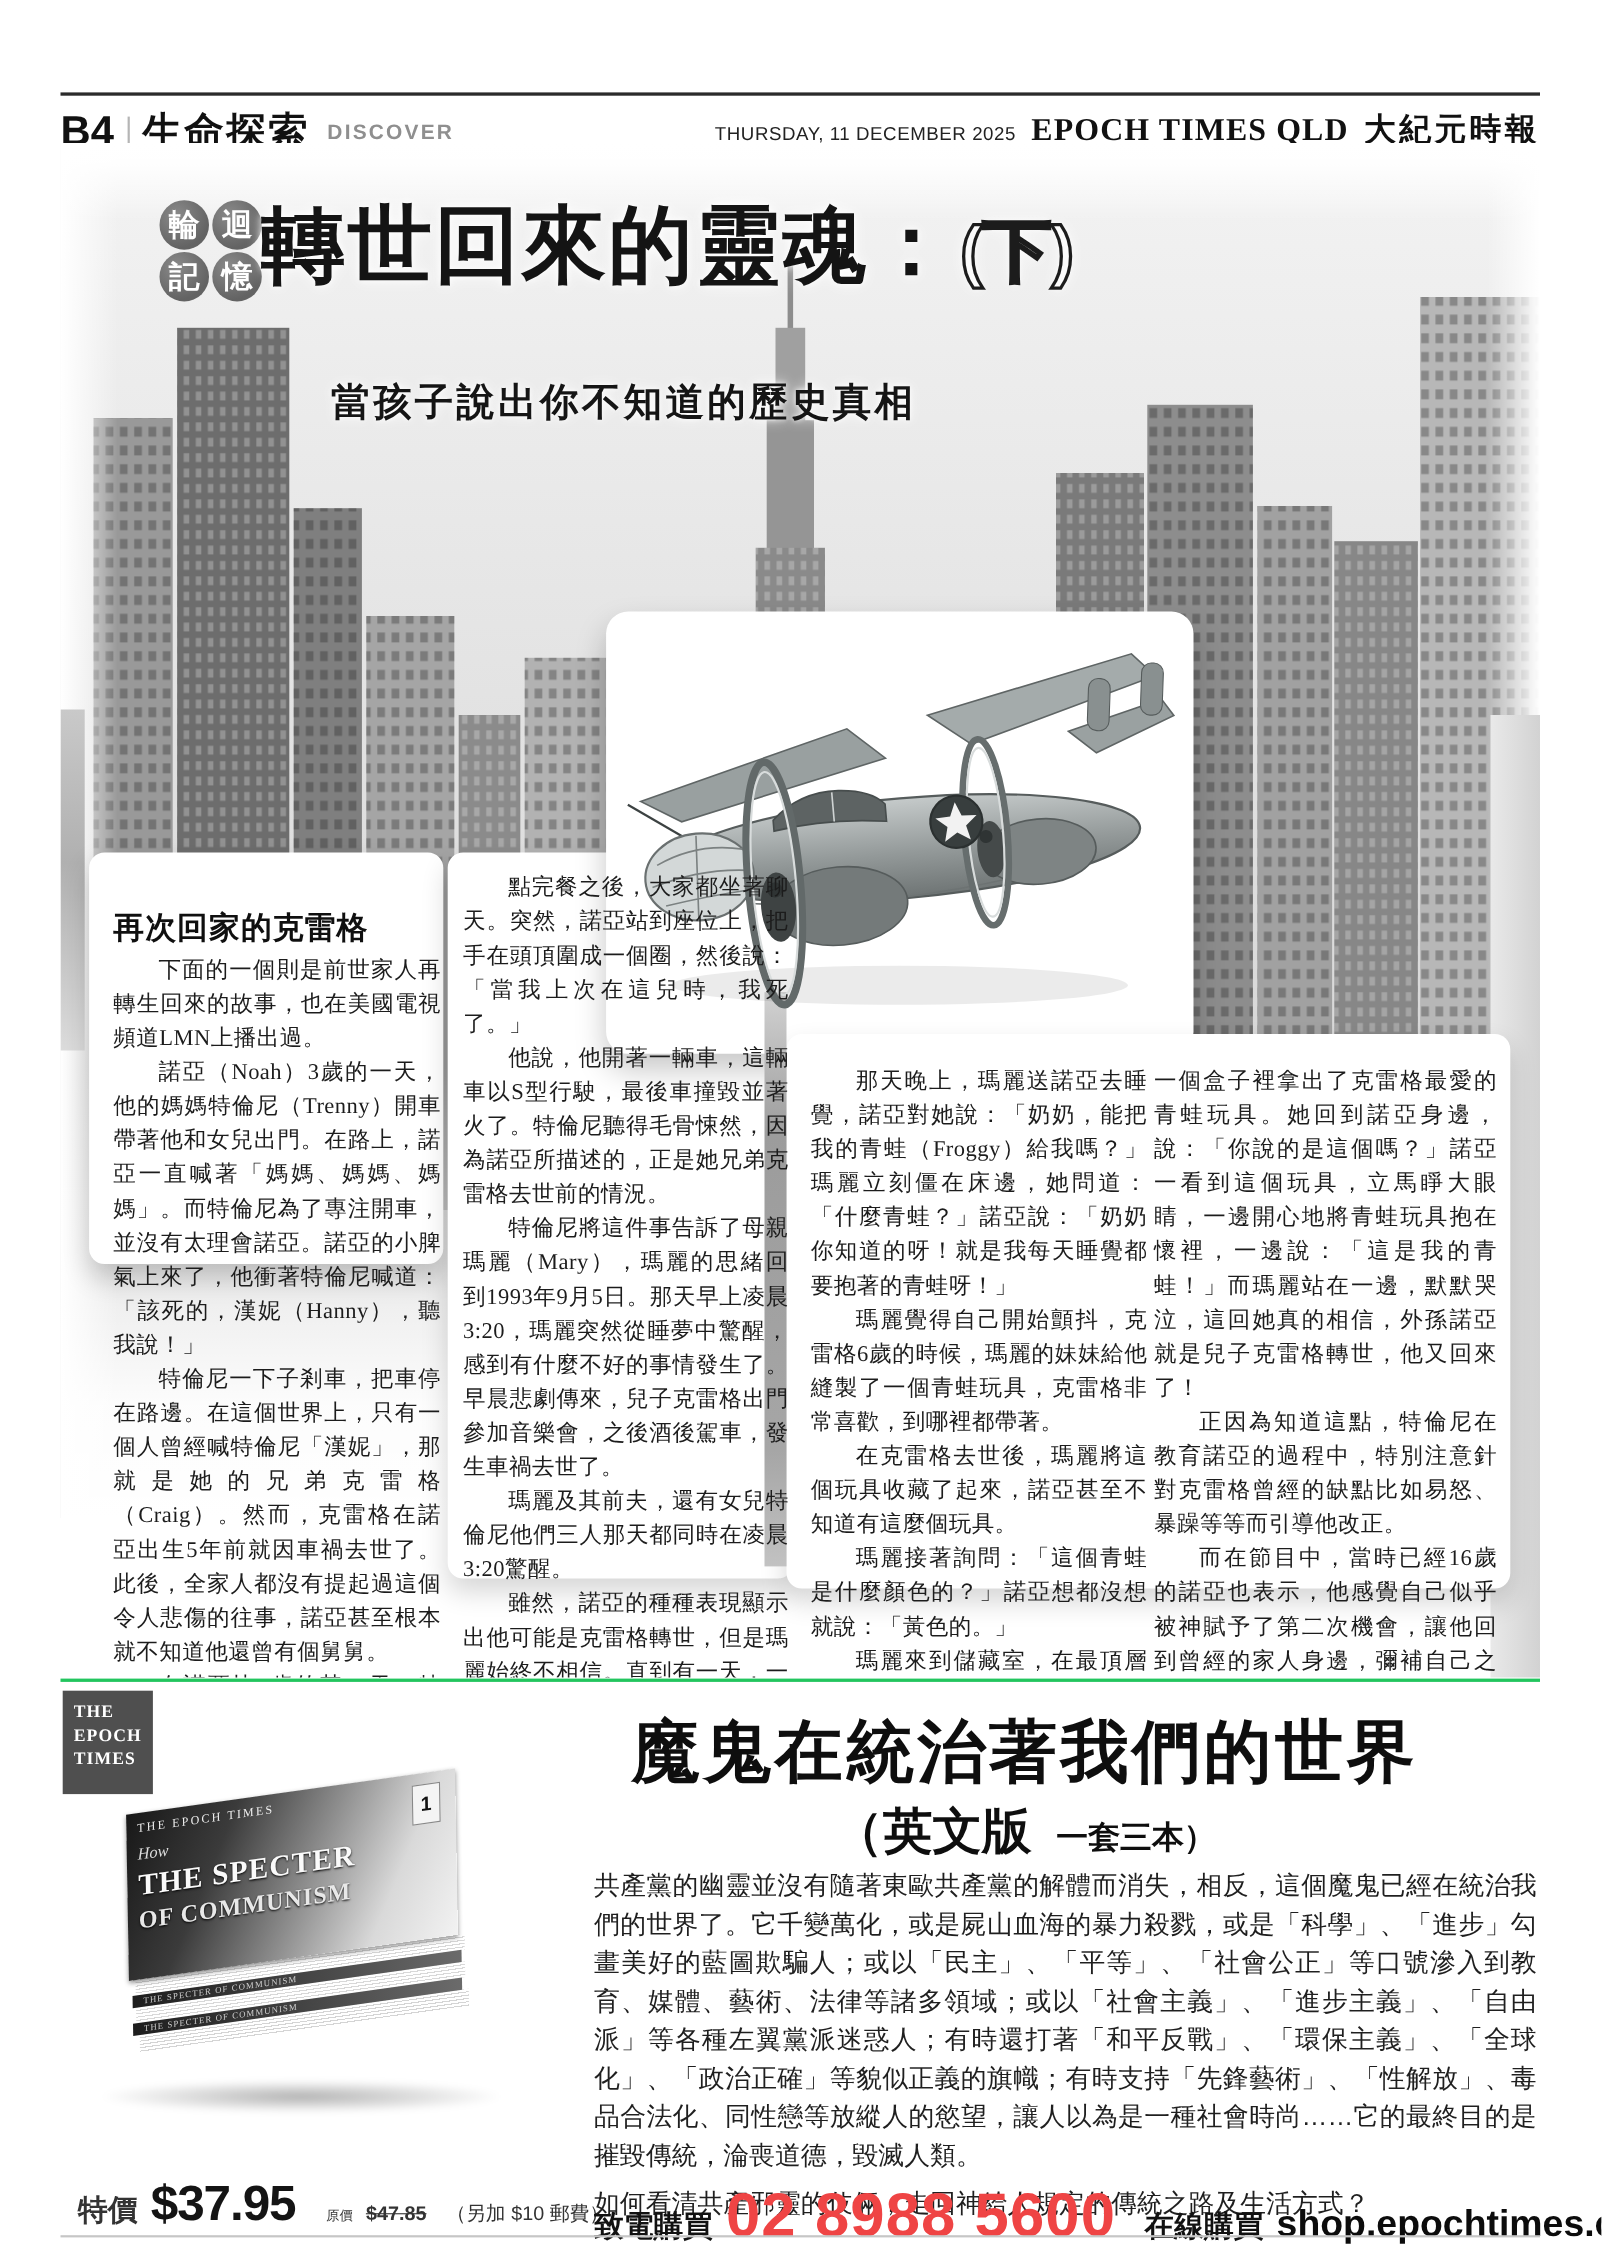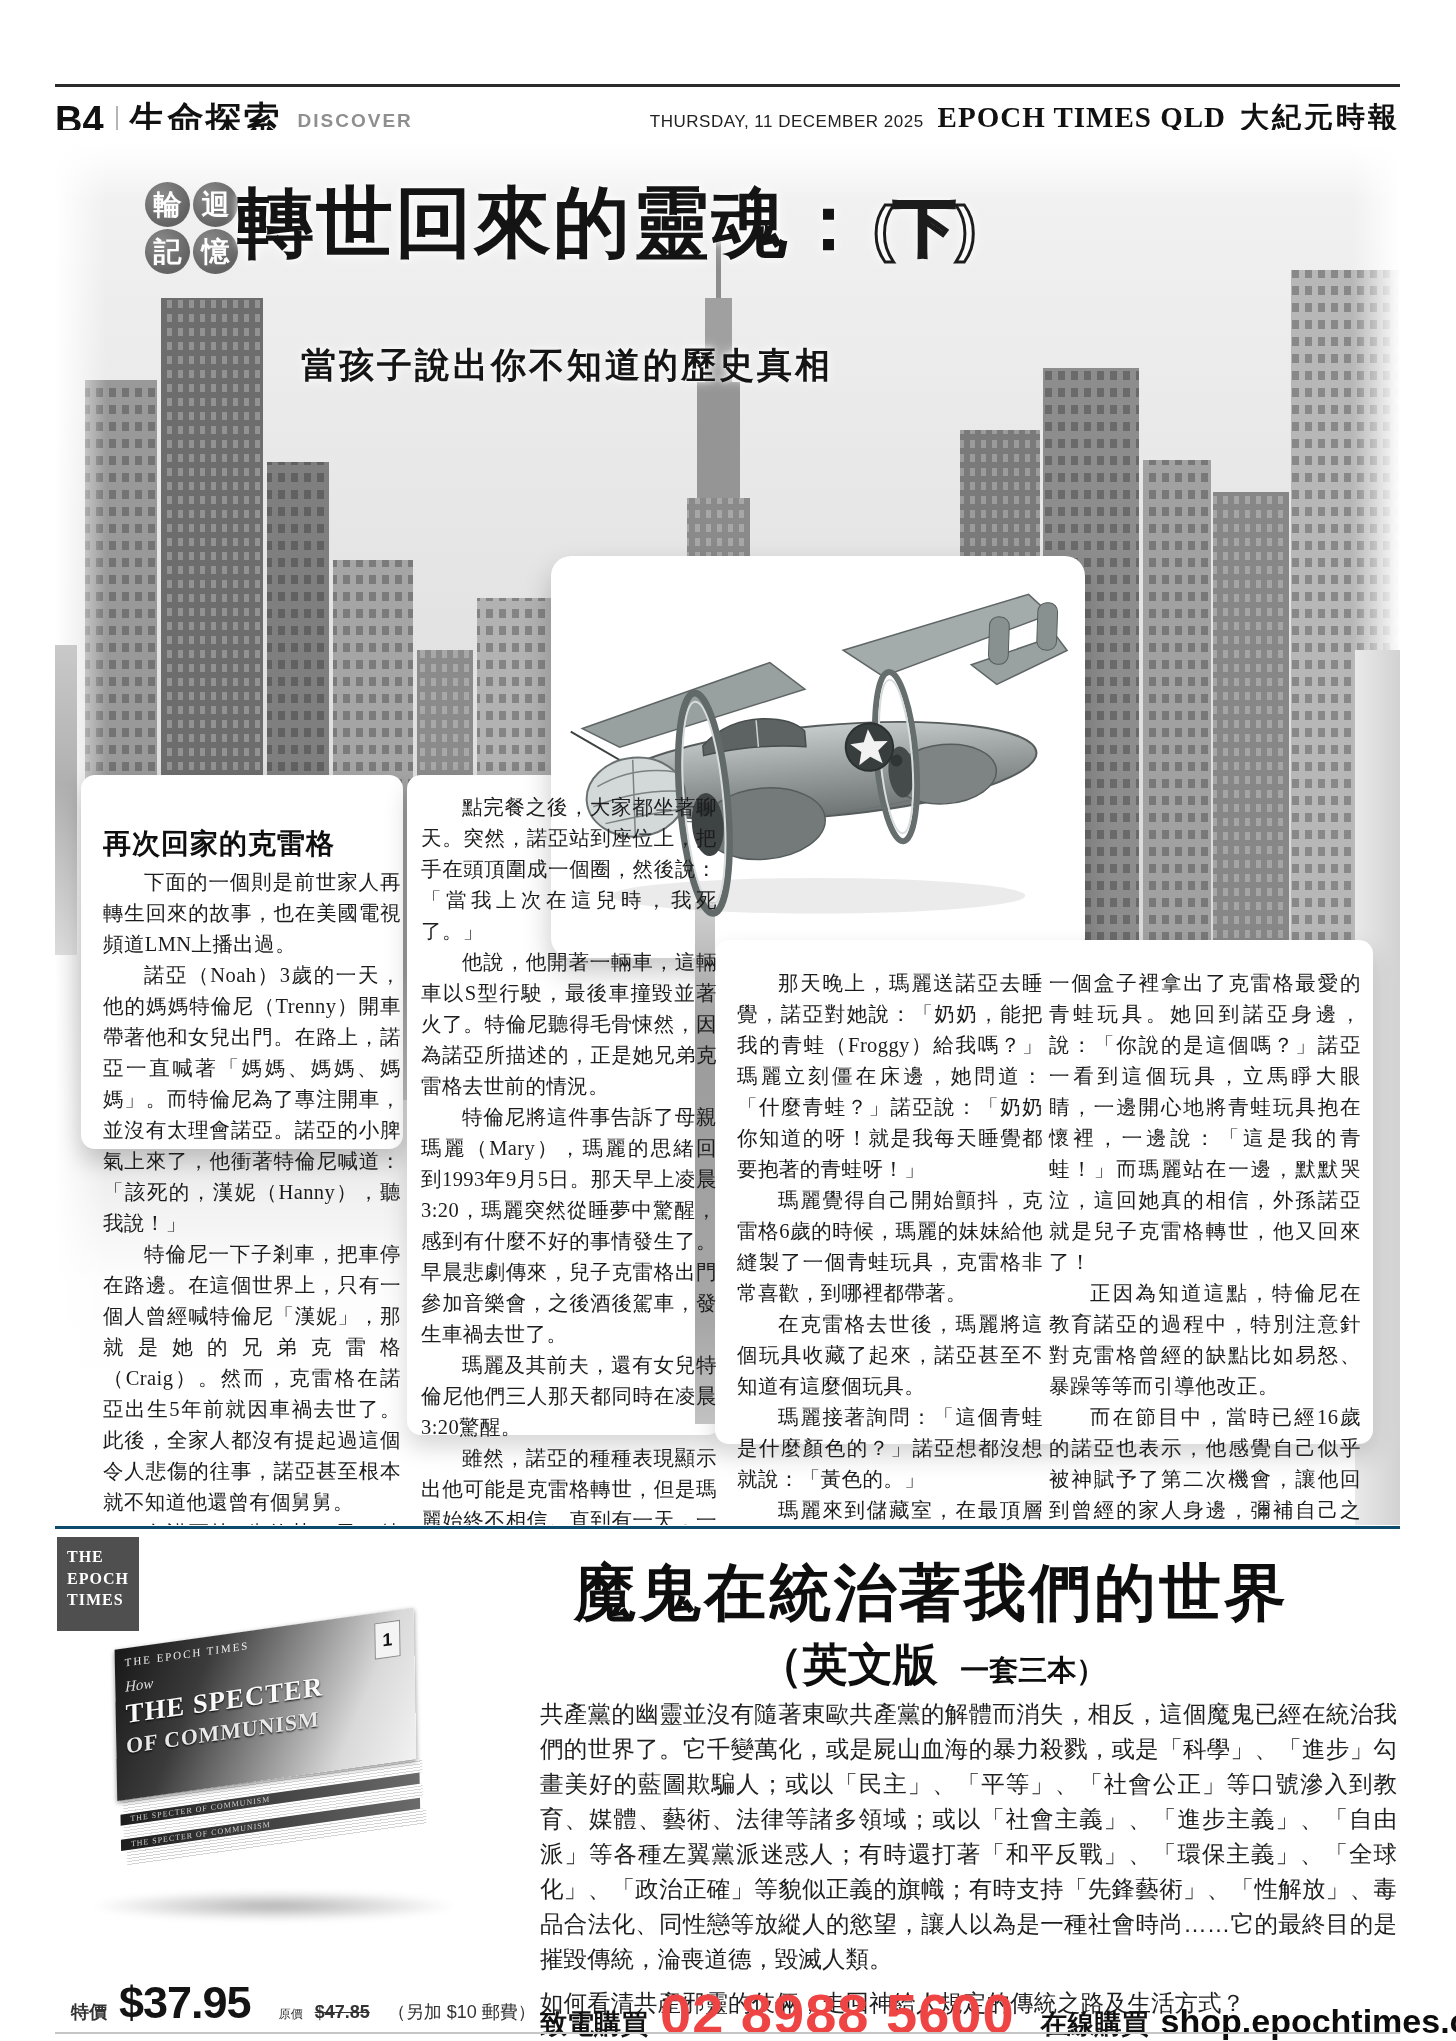--- a/index.html
+++ b/index.html
@@ -56,21 +56,21 @@
   .bodycol p{margin:0;text-indent:2em;}
   .bodycol p.noind{text-indent:0;}
   .colhead{font-family:"Liberation Sans",sans-serif;font-weight:700;font-size:28px;
            letter-spacing:1px;margin:12px 0 8px 0;color:#0f0f0f;}
   .col1{left:48px;top:686px;width:298px;}
   .col2{left:366px;top:662px;width:296px;}
   .col3{left:682px;top:838px;width:306px;}
   .col4{left:994px;top:838px;width:312px;}
 
   
-  .ad{position:absolute;left:55px;top:1526px;width:1345px;height:505px;border-top:3px solid #0c4a6e;z-index:7;background:#fff;}
+  .ad{position:absolute;left:55px;top:1526px;width:1345px;height:505px;border-top:3px solid #22c55e;z-index:7;background:#fff;}
   .ad::after{content:"";position:absolute;left:0;bottom:0;width:100%;height:2px;background:#c6c6c6;}
   .etlogo{position:absolute;left:2px;top:8px;width:82px;height:94px;background:#4f4f4f;color:#fff;
           font-family:"Liberation Serif",serif;font-weight:700;font-size:16px;line-height:1.35;
           padding:9px 0 0 10px;box-sizing:border-box;letter-spacing:1px;}
   .books{position:absolute;left:26px;top:66px;width:410px;height:350px;}
   .bookshadow{position:absolute;left:8px;top:296px;width:370px;height:30px;
               background:radial-gradient(ellipse at center,rgba(0,0,0,.30),rgba(0,0,0,0) 70%);filter:blur(3px);}
   .stack{position:absolute;left:34px;top:34px;transform:rotate(-8deg) skewX(-7deg);}
   .cover{width:302px;height:150px;position:relative;box-shadow:0 2px 5px rgba(0,0,0,.45);
          background:linear-gradient(115deg,#181818 0%,#3b3b3b 28%,#8f8f8f 55%,#d9d9d9 78%,#f2f2f2 100%);}
@@ -86,21 +86,21 @@
             color:#111;font-weight:800;font-size:18px;display:flex;align-items:center;justify-content:center;
             border:1px solid #888;}
   .pages{width:302px;height:14px;margin-left:6px;
          background:repeating-linear-gradient(180deg,#ffffff 0 2px,#d8d8d8 2px 3px);}
   .edge{width:302px;height:11px;margin-left:3px;background:linear-gradient(90deg,#1d1d1d,#4a4a4a 60%,#6b6b6b);position:relative;overflow:hidden;}
   .edge span{position:absolute;left:10px;top:0;color:#cfcfcf;font-size:8px;letter-spacing:1px;
              font-family:"Liberation Serif",serif;line-height:11px;}
   .pages2{width:302px;height:16px;margin-left:9px;
           background:repeating-linear-gradient(180deg,#ffffff 0 2px,#d4d4d4 2px 3px);}
   .pricerow{position:absolute;left:16px;top:448px;display:flex;align-items:baseline;gap:12px;white-space:nowrap;}
-  .plabel{font-size:18px;font-weight:700;color:#333;}
+  .plabel{font-size:27px;font-weight:700;color:#333;}
   .pval{font-size:45px;font-weight:800;color:#141414;letter-spacing:-1px;}
   .origlabel{font-size:12px;font-weight:400;color:#333;margin-left:16px;}
   .origval{font-size:18px;font-weight:700;color:#333;text-decoration:line-through;}
   .postage{font-size:18px;color:#333;margin-left:6px;}
 
   .adhead{position:absolute;left:408px;top:22px;width:937px;text-align:center;
           font-size:62px;font-weight:900;letter-spacing:3px;color:#0e0e0e;}
   .adedition{position:absolute;left:408px;top:106px;width:937px;text-align:center;white-space:nowrap;}
   .ed1{font-size:45px;font-weight:800;color:#0e0e0e;}
   .ed2{font-size:29px;font-weight:800;color:#0e0e0e;margin-left:18px;}

